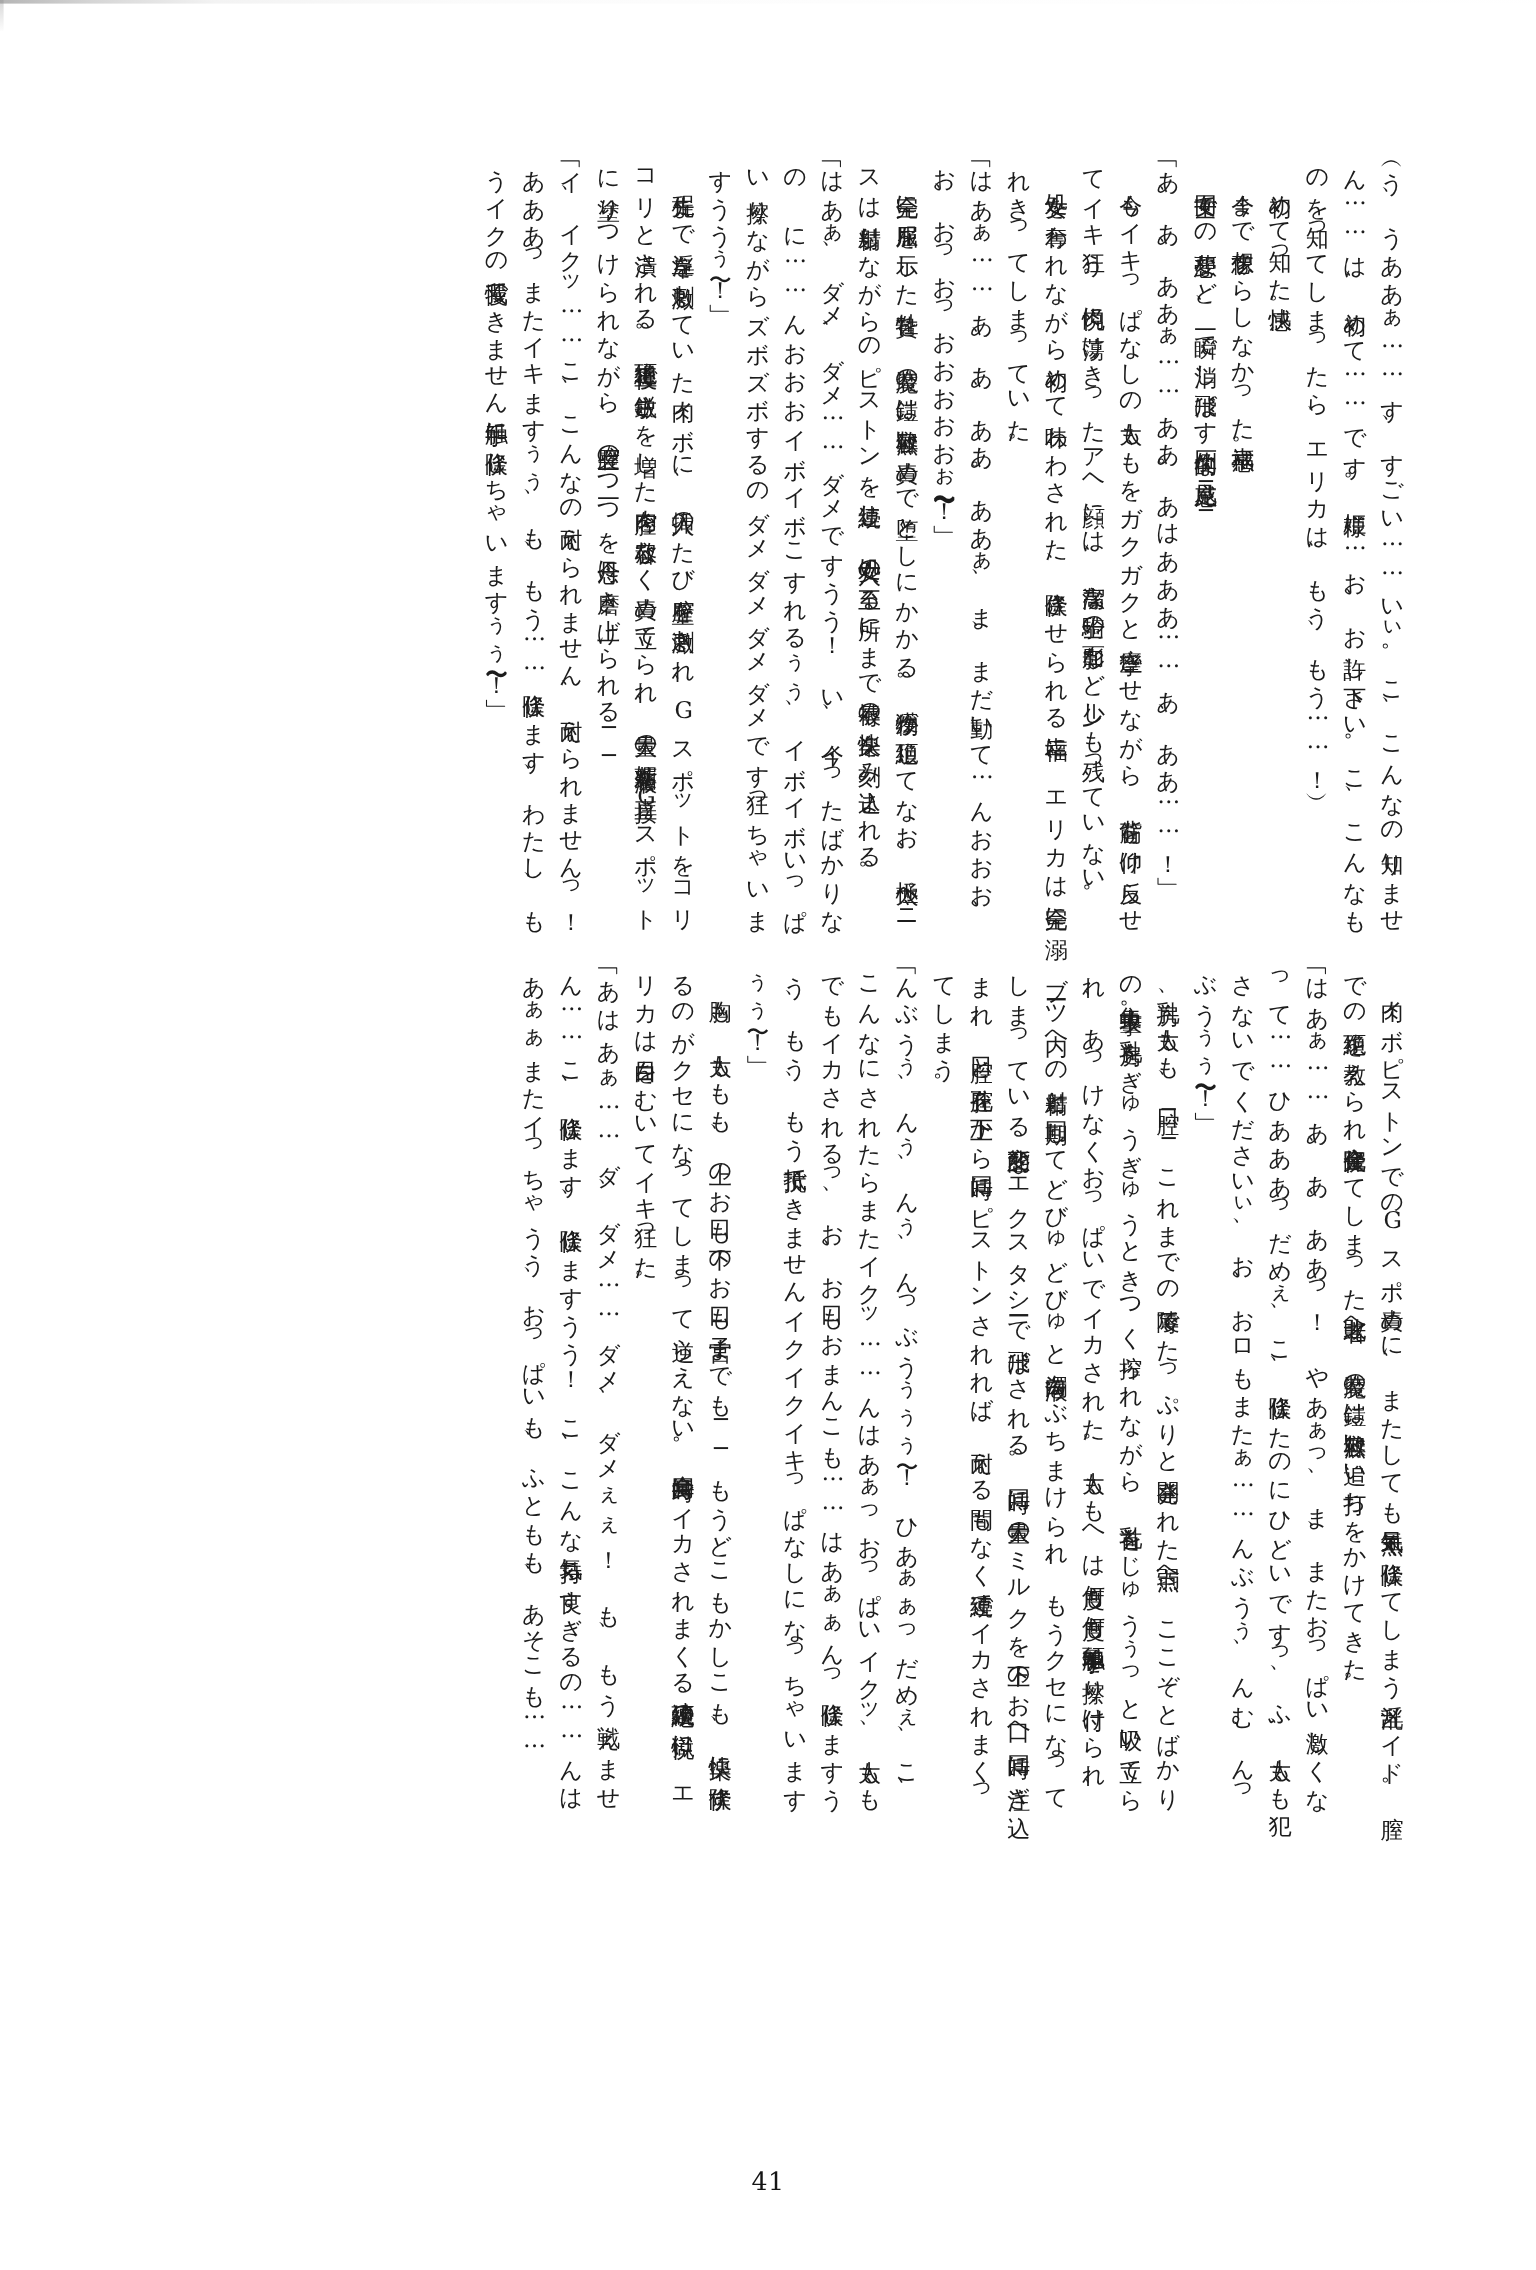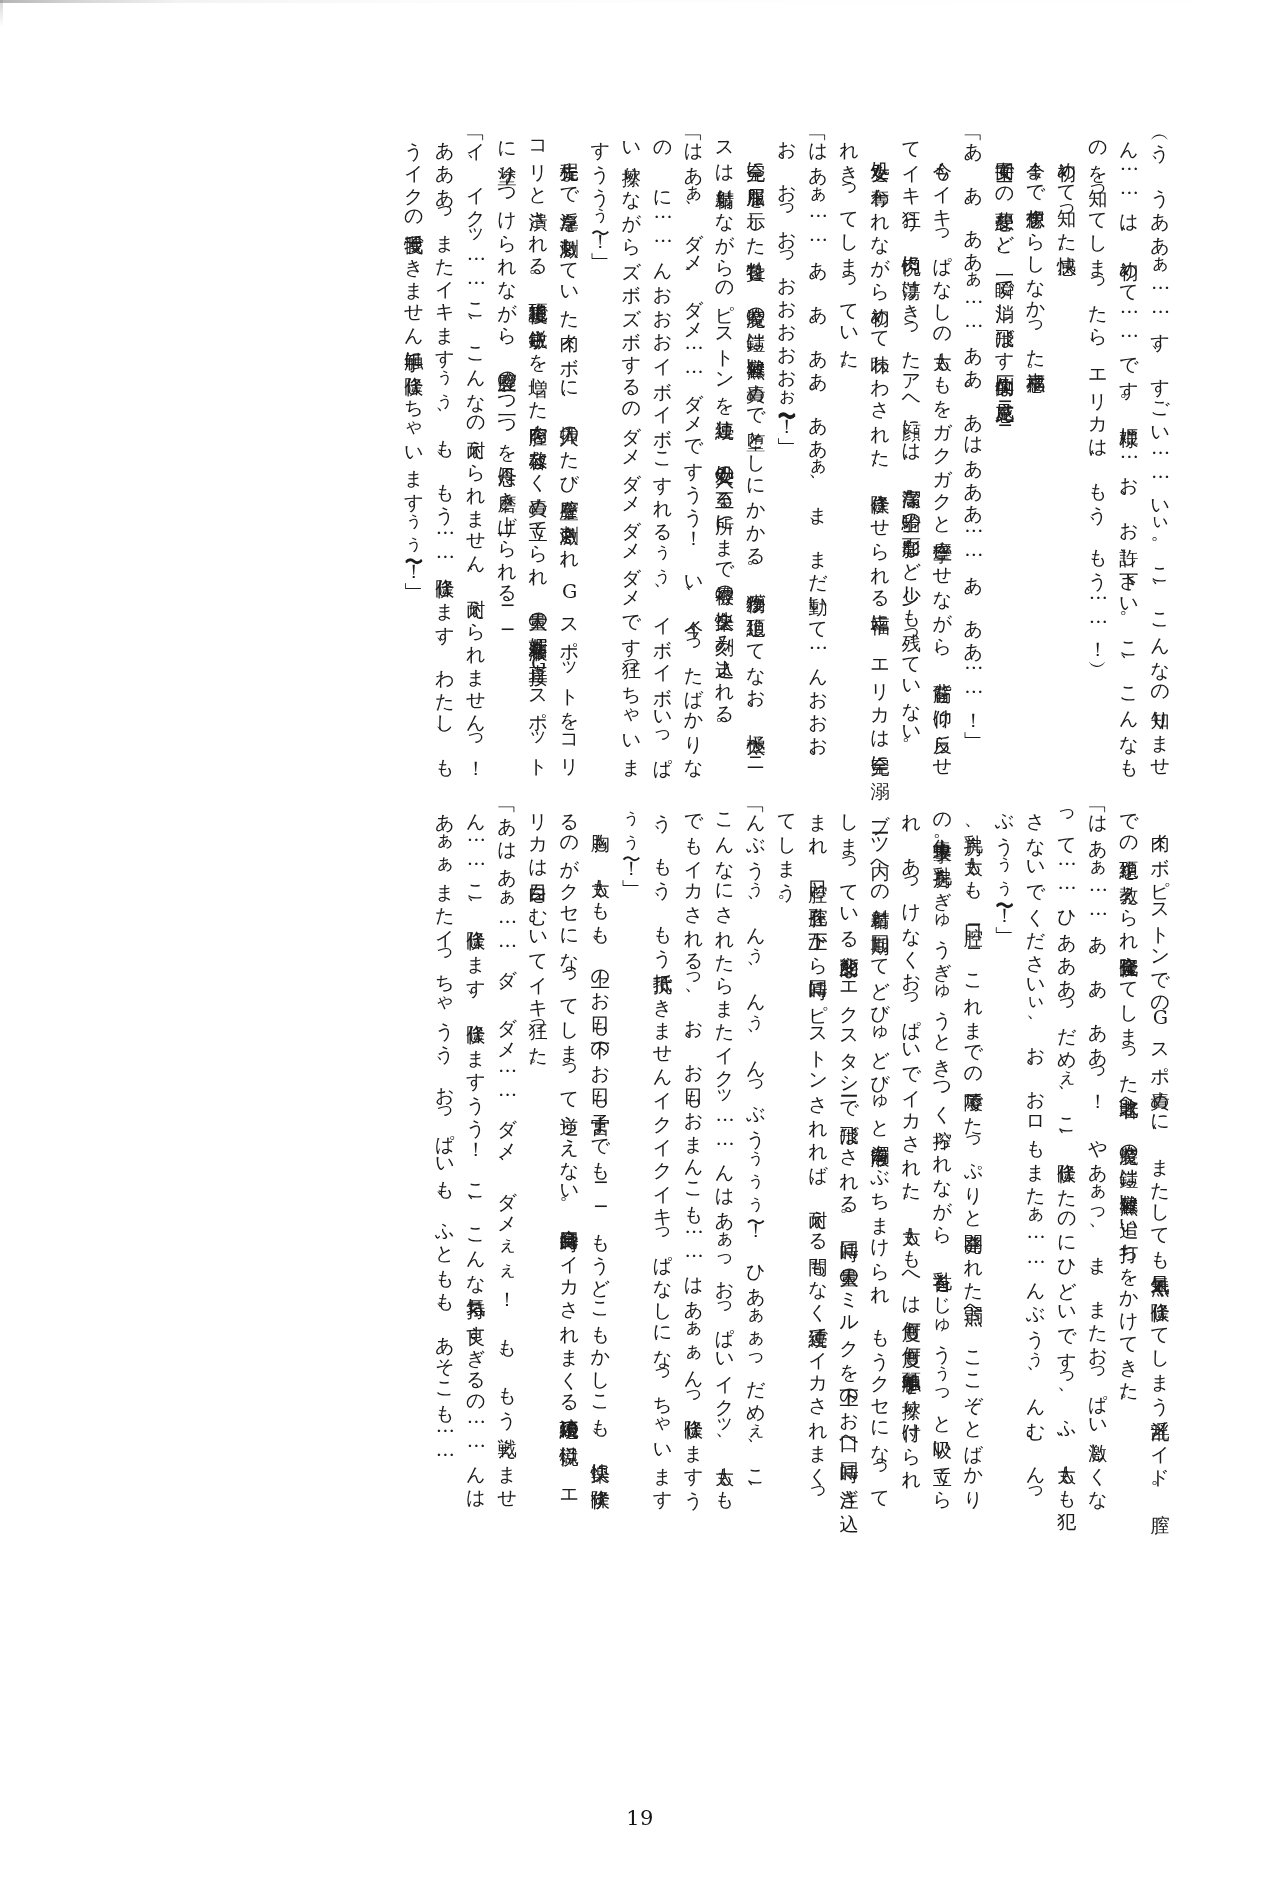--- a/index.html
+++ b/index.html
@@ -110,15 +110,15 @@
 
   <div class="vblock" id="block-lower">
     <p>肉イボピストンでのGスポ責めに、またしても呆気無く降伏してしまう淫乱メイド。膣での絶頂を教えられ完全降伏してしまった敗北者へ、魔装の鎧は容赦無い追い打ちをかけてきた。</p>
     <p class="noindent">「はあぁ……あ、あ、ああっ！ やあぁっ、ま、またおっぱい激しくなって……ひあああっだめぇ、こ、降伏したのにひどいですっ、ふ、太もも犯さないでくださいぃ、お、おロもまたぁ……んぶうぅ、んむ、んっぶうぅぅ〜〜！」</p>
     <p>乳房、太もも、口腔──これまでの陵辱でたっぷりと開発された弱点へ、ここぞとばかりの集中攻撃。乳房をぎゅうぎゅうときつく搾られながら、乳首をじゅうぅっと吸い立てられ、あっけなくおっぱいでイカされた。太ももへは何度も何度も亀頭触手を擦り付けられ、ブーツ内への射精と同期してどびゅどびゅと白濁液をぶちまけられ、もうクセになってしまっている変態的なエクスタシーで飛ばされる。同時に大量のミルクを上下のお口へ同時に注ぎ込まれ、口腔と膣孔を上下から同時にピストンされれば、耐える間もなく連続でイカされまくってしまう。</p>
     <p class="noindent">「んぶうぅ、んぅ、んぅ、んっぶうぅぅぅ〜！　ひあぁぁっだめぇ、こ、こんなにされたらまたイクッ……んはあぁっおっぱいイクッ、太ももでもイカされるっ、お、お口もおまんこも……はあぁぁんっ降伏しますうう、もう、もう抵抗できませんイクイクイキっぱなしになっちゃいますぅぅ〜！」</p>
     <p>胸も、太ももも、上のお口も下のお口も子宮までも──もうどこもかしこも、快楽に降伏するのがクセになってしまって逆らえない。全身同時にイカされまくる連続絶頂の獄悦に、エリカは白目をむいてイキ狂った。</p>
     <p class="noindent">「あはあぁ……ダ、ダメ……ダメ、ダメぇぇ！　も、もう戦えません……こ、降伏します、降伏しますうう！　こ、こんな気持ち良すぎるの……んはあぁぁまたイっちゃうう、おっぱいも、ふともも、あそこも……</p>
   </div>
 
-  <div class="page-number">19</div>
+  <div class="page-number">41</div>
 
 </div>
 
 </body></html>

